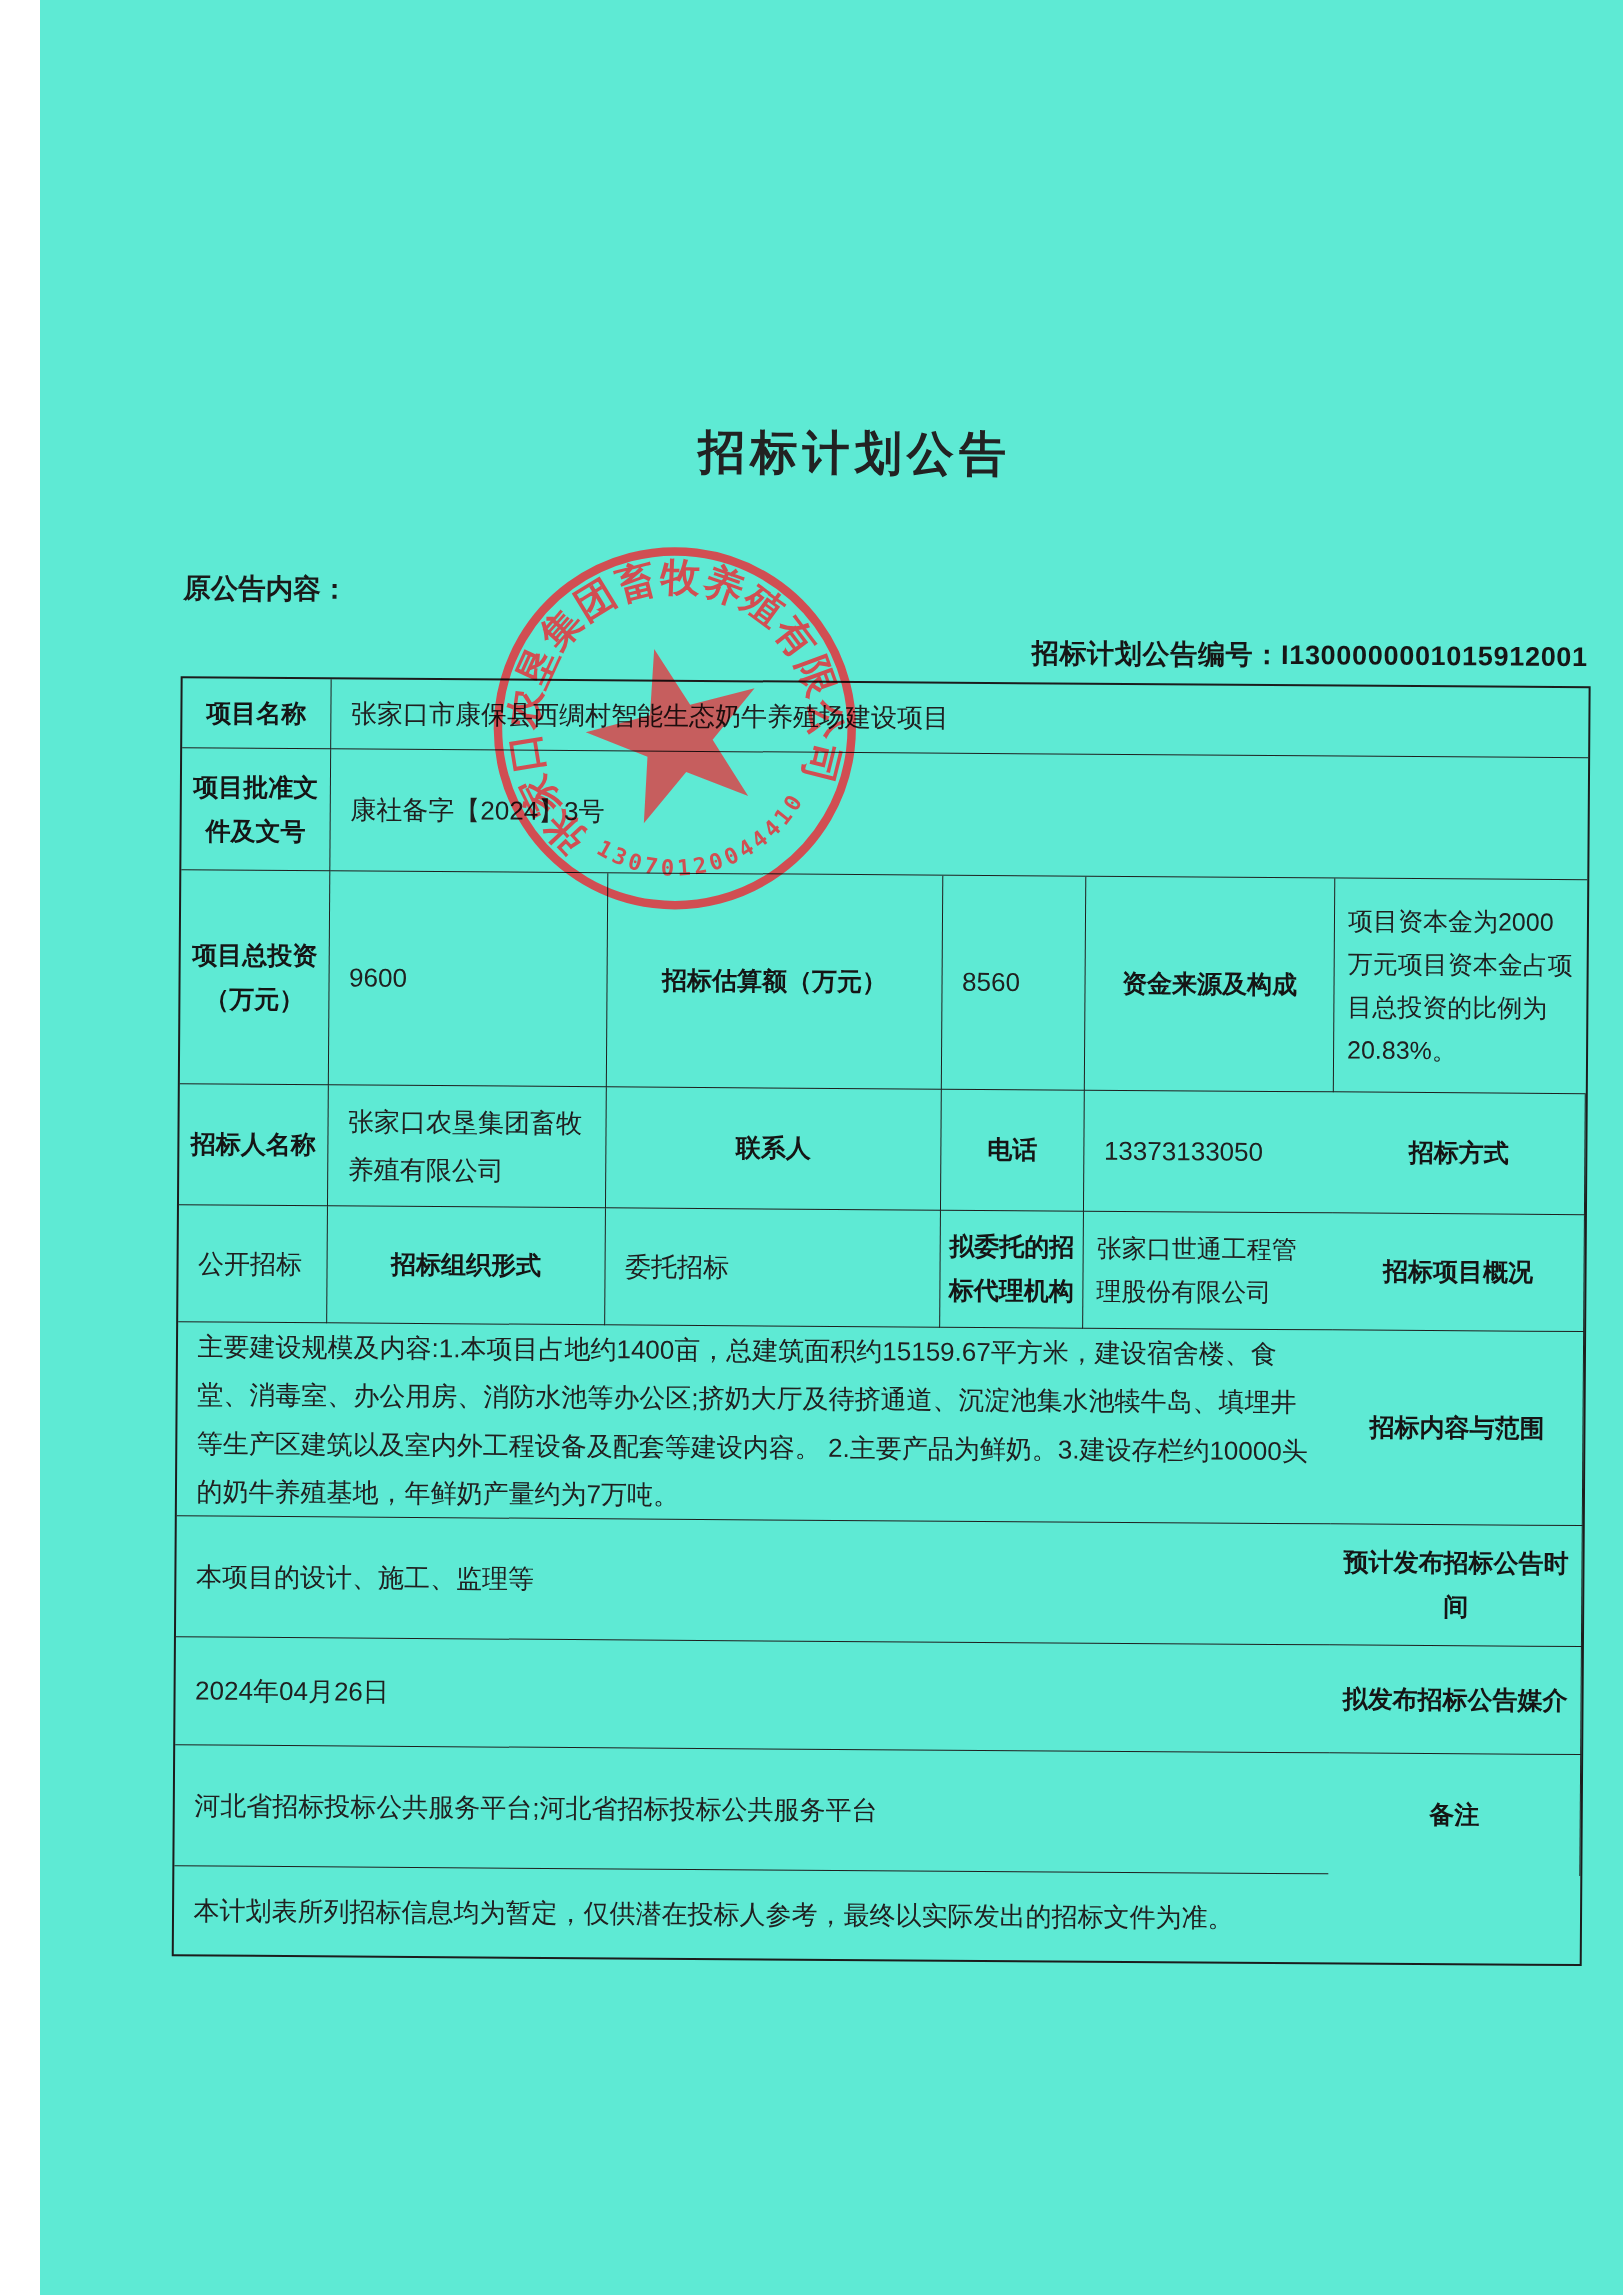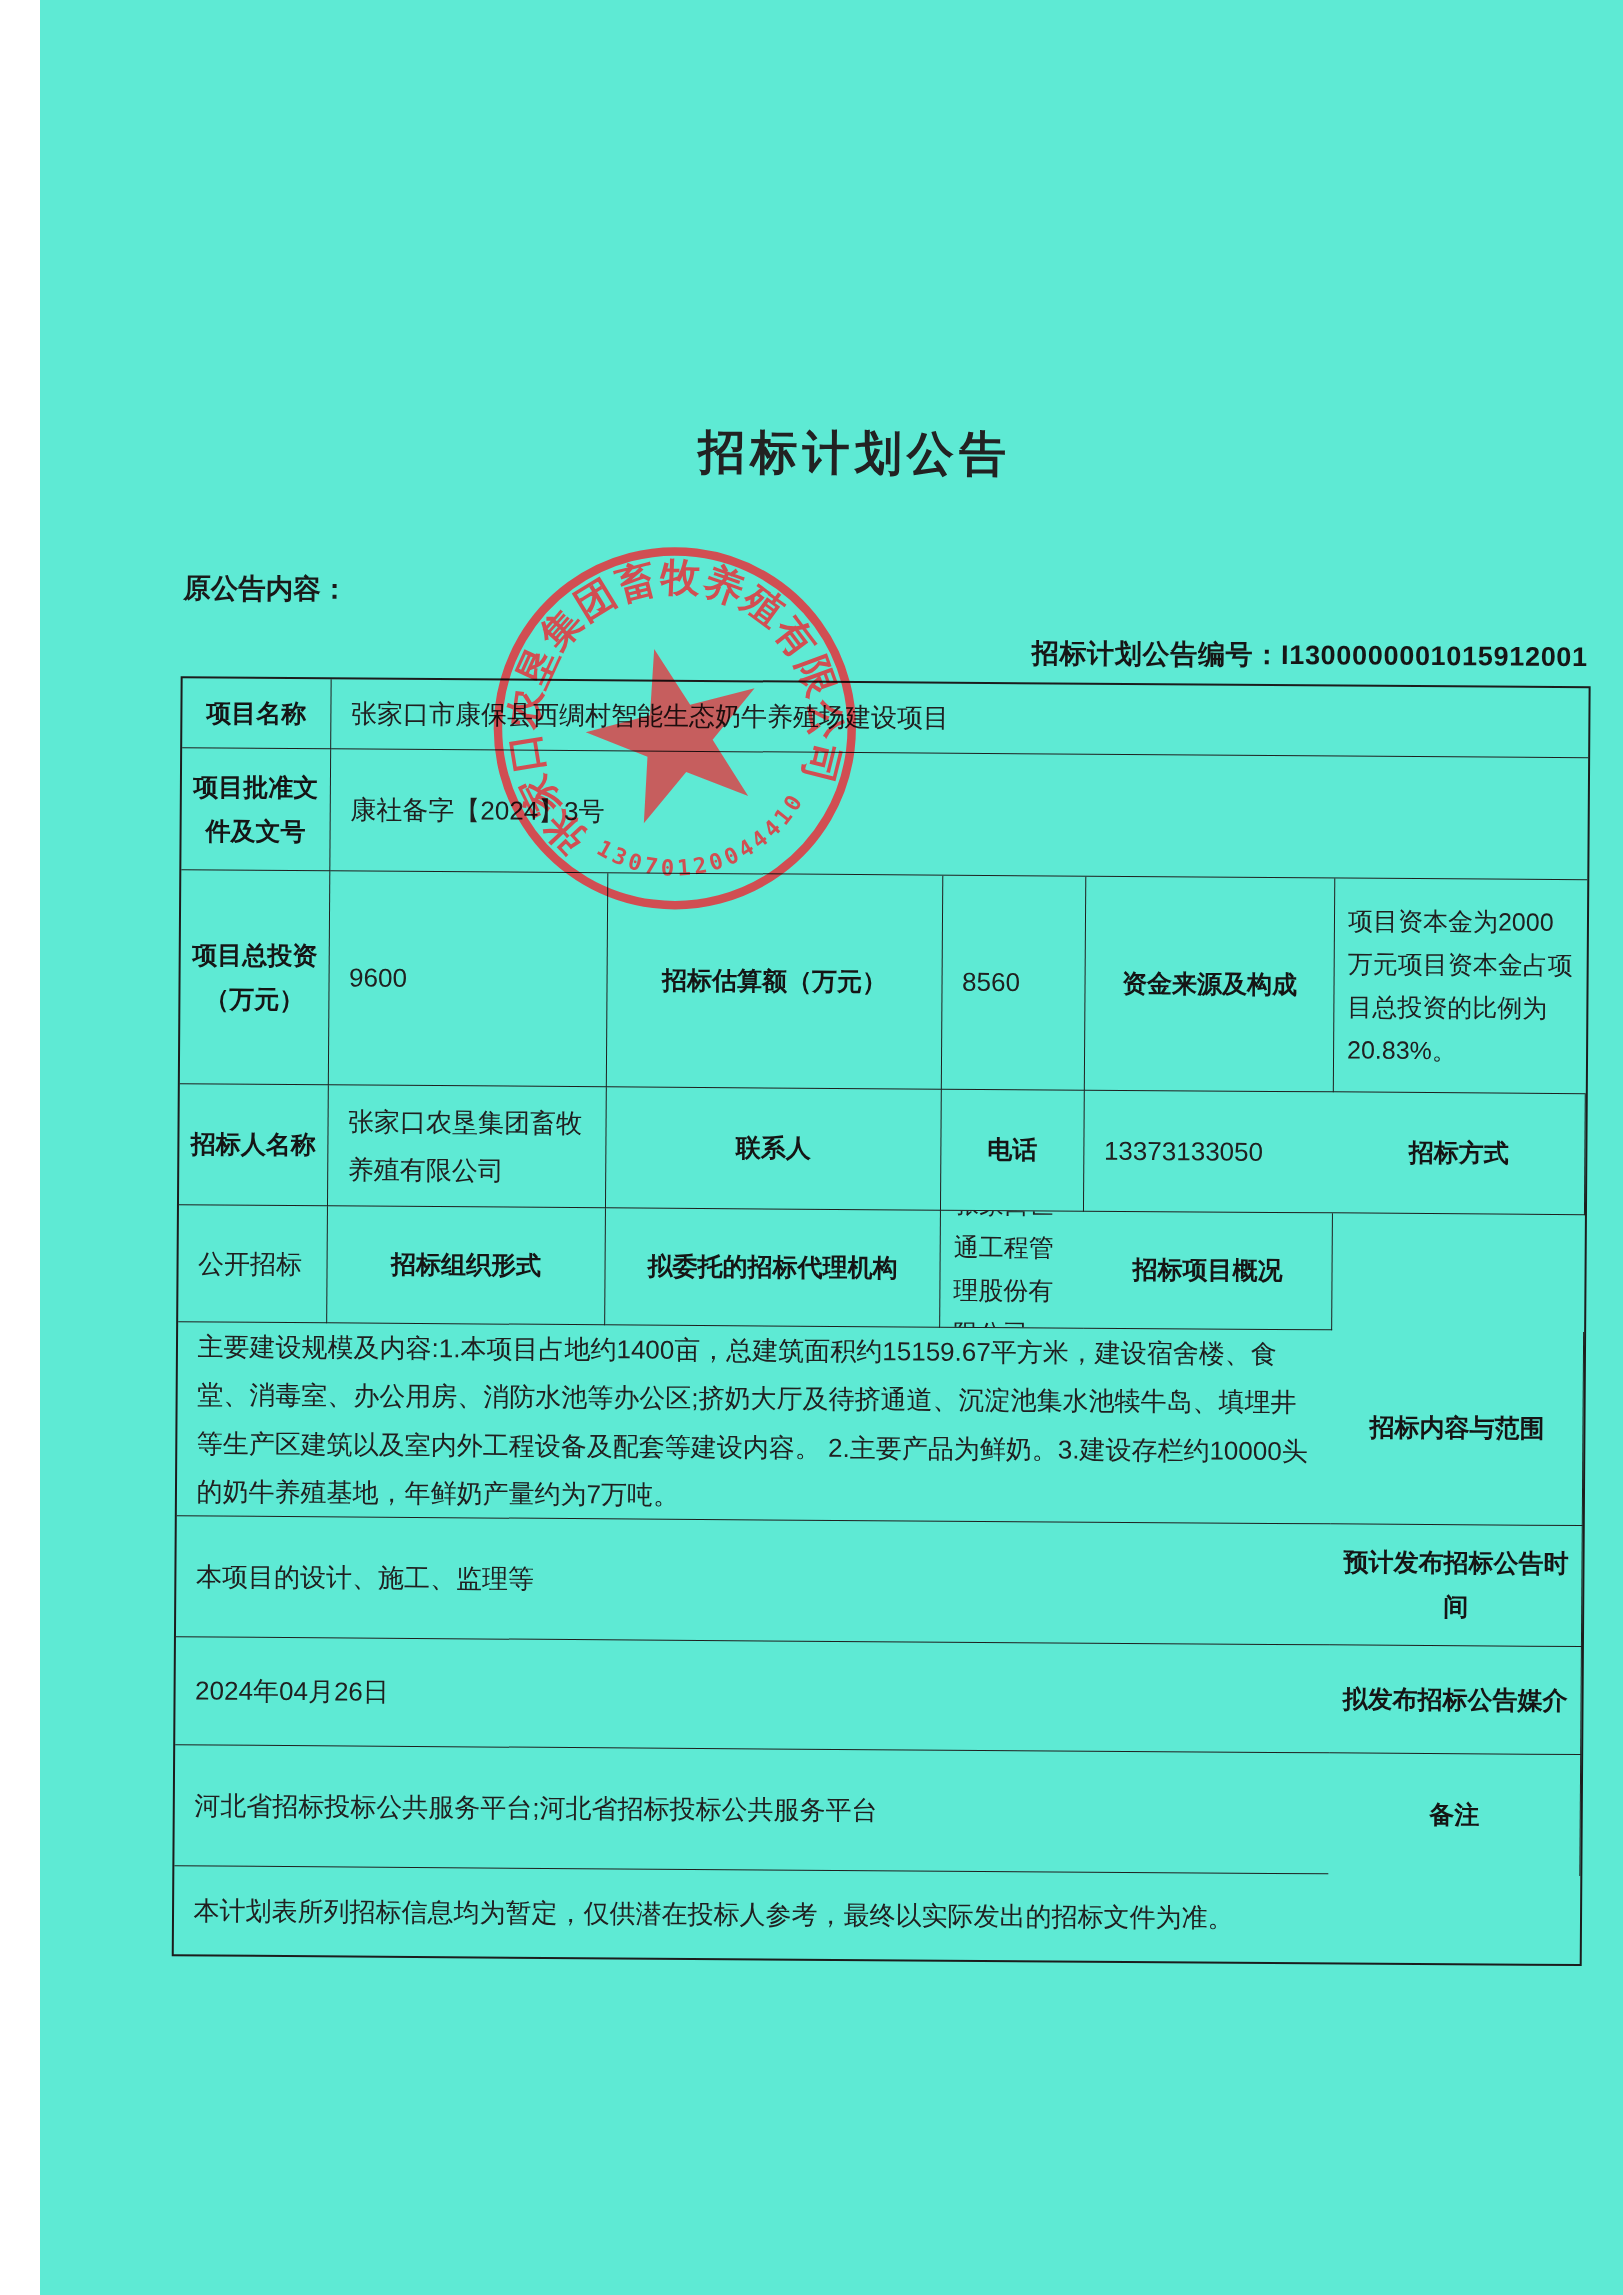--- a/index.html
+++ b/index.html
@@ -113,20 +113,21 @@
 
       <div class="cell lab">招标人名称</div>
       <div class="cell val">张家口农垦集团畜牧养殖有限公司</div>
       <div class="cell lab">联系人</div>
       <div class="cell lab">电话</div>
       <div class="cell val noR">13373133050</div>
 
       <div class="cell lab">招标方式</div>
       <div class="cell val">公开招标</div>
       <div class="cell lab">招标组织形式</div>
+      <div class="cell val">委托招标</div>
       <div class="cell lab">拟委托的招标代理机构</div>
       <div class="cell val small noR">张家口世通工程管理股份有限公司</div>
 
       <div class="cell lab">招标项目概况</div>
       <div class="cell val sp5 noR">主要建设规模及内容:1.本项目占地约1400亩，总建筑面积约15159.67平方米，建设宿舍楼、食堂、消毒室、办公用房、消防水池等办公区;挤奶大厅及待挤通道、沉淀池集水池犊牛岛、填埋井等生产区建筑以及室内外工程设备及配套等建设内容。 2.主要产品为鲜奶。3.建设存栏约10000头的奶牛养殖基地，年鲜奶产量约为7万吨。</div>
 
       <div class="cell lab">招标内容与范围</div>
       <div class="cell val sp5 noR">本项目的设计、施工、监理等</div>
 
       <div class="cell lab">预计发布招标公告时间</div>

